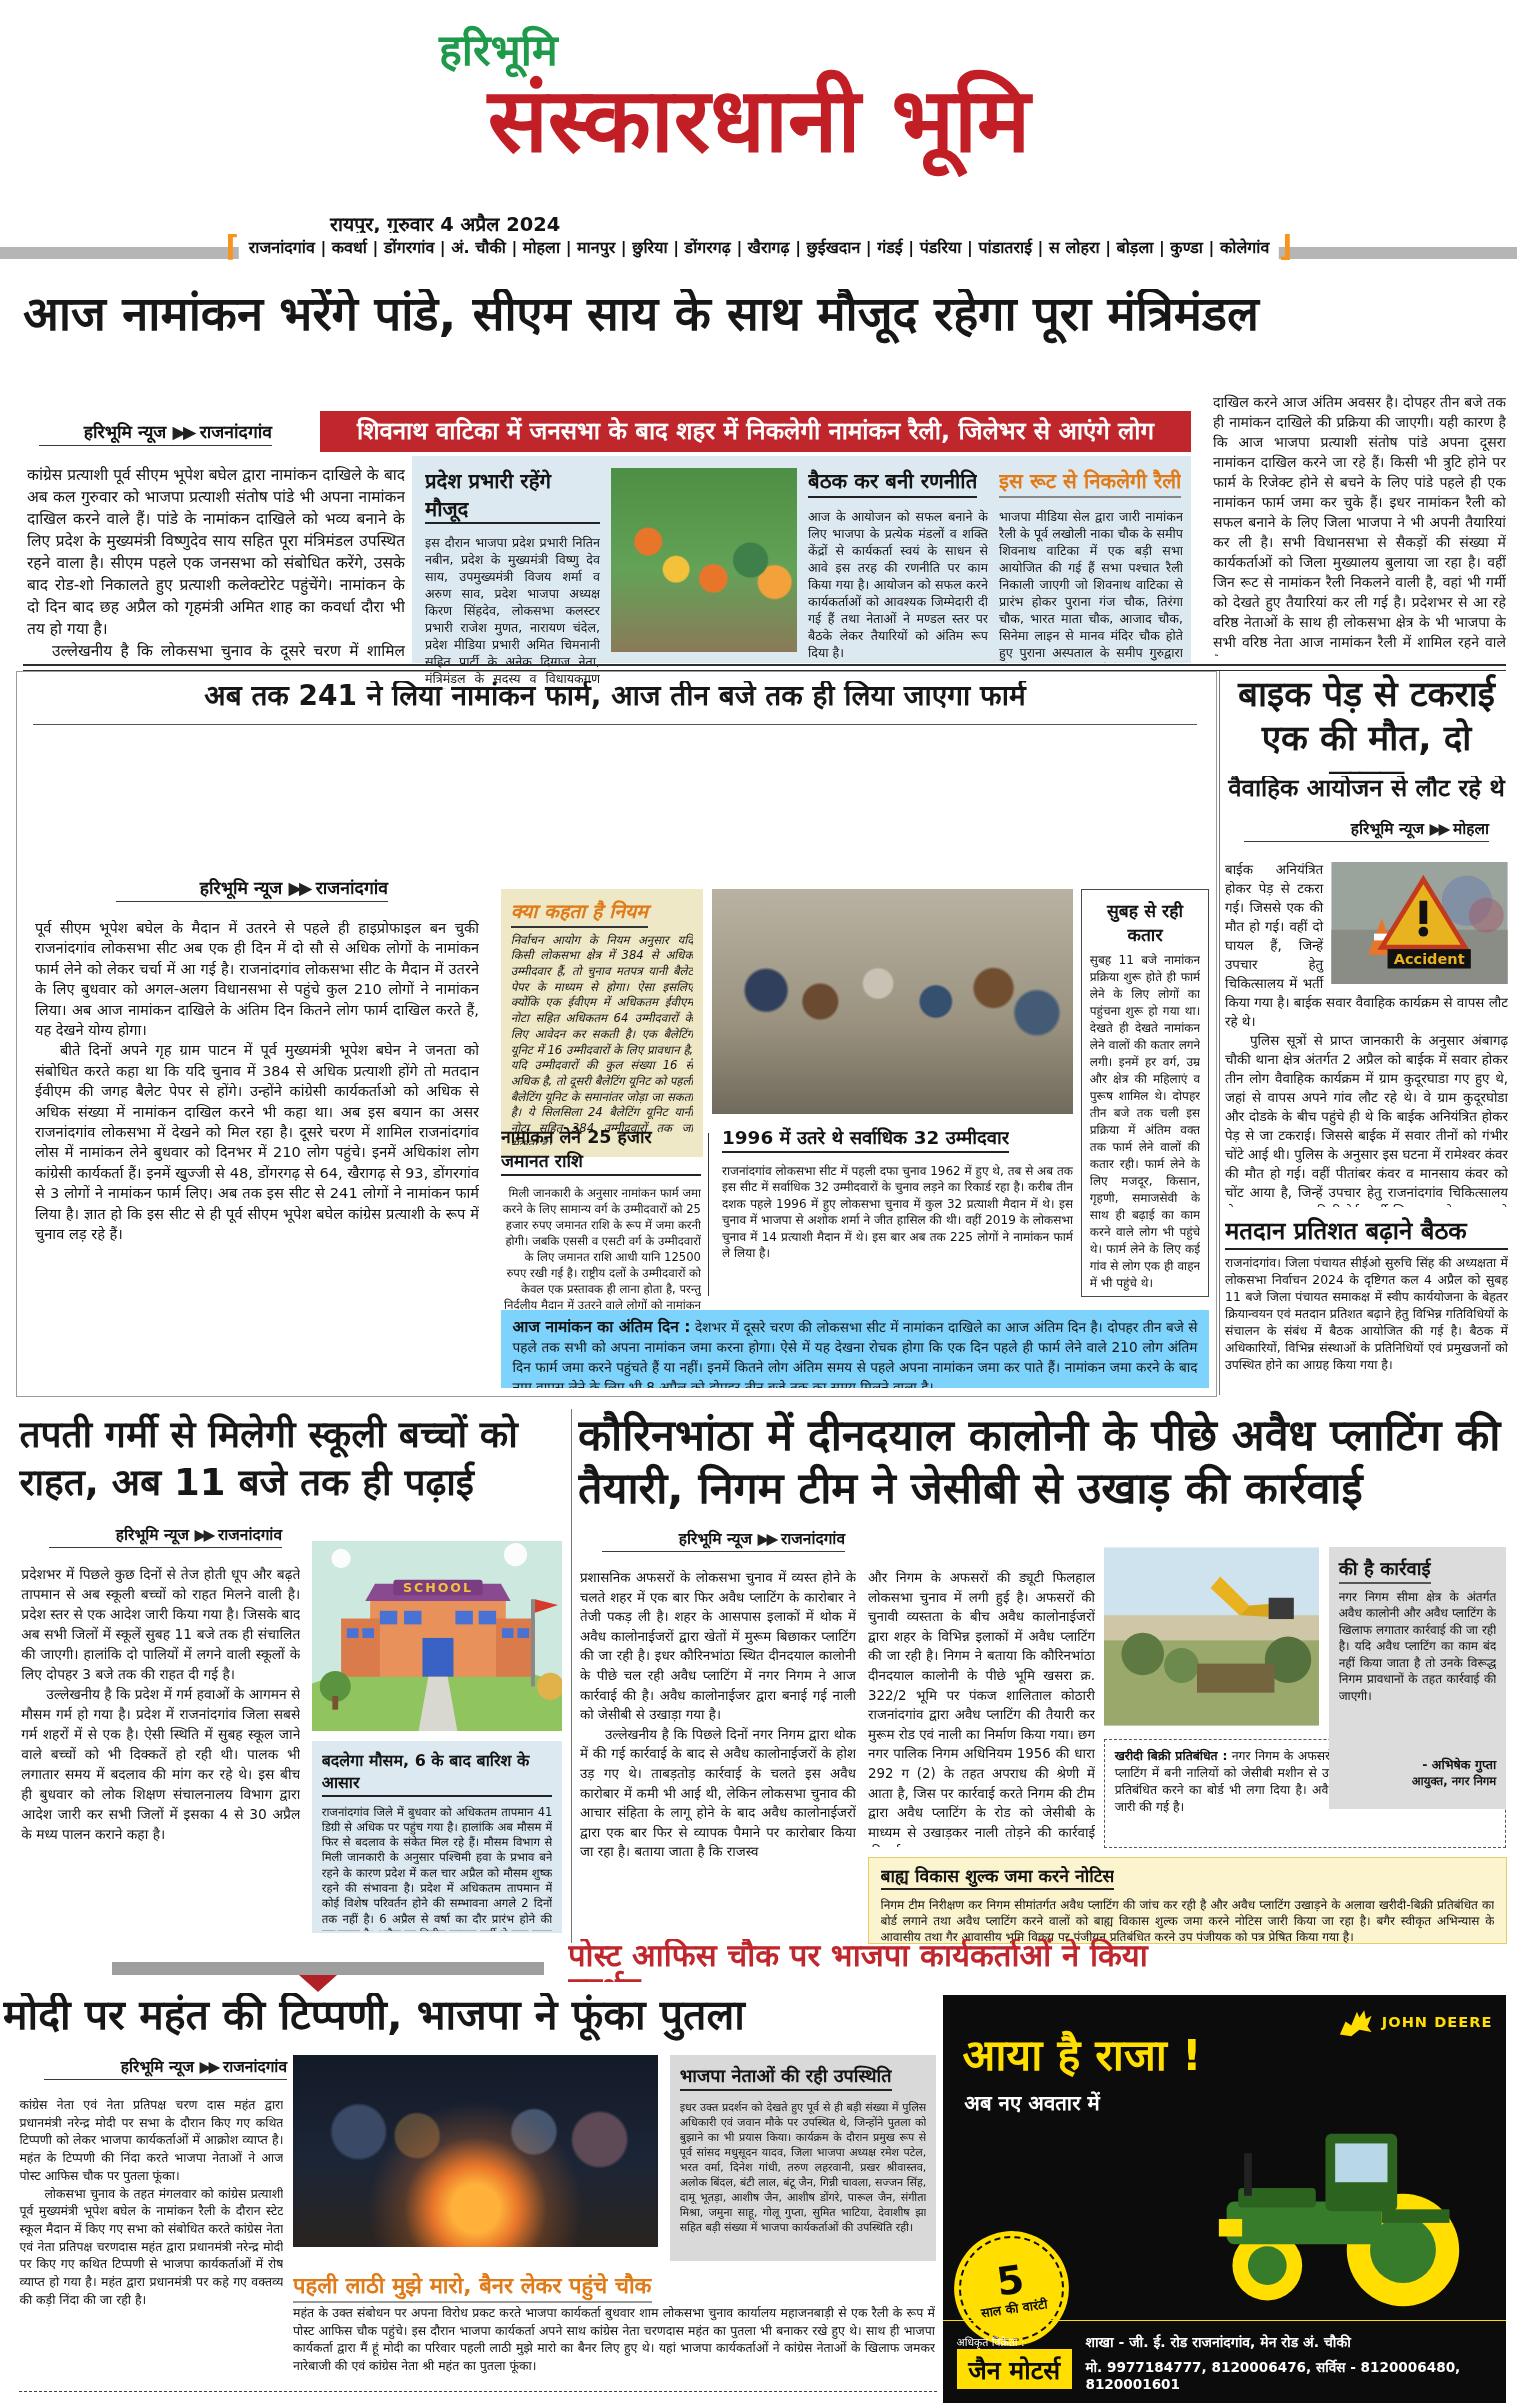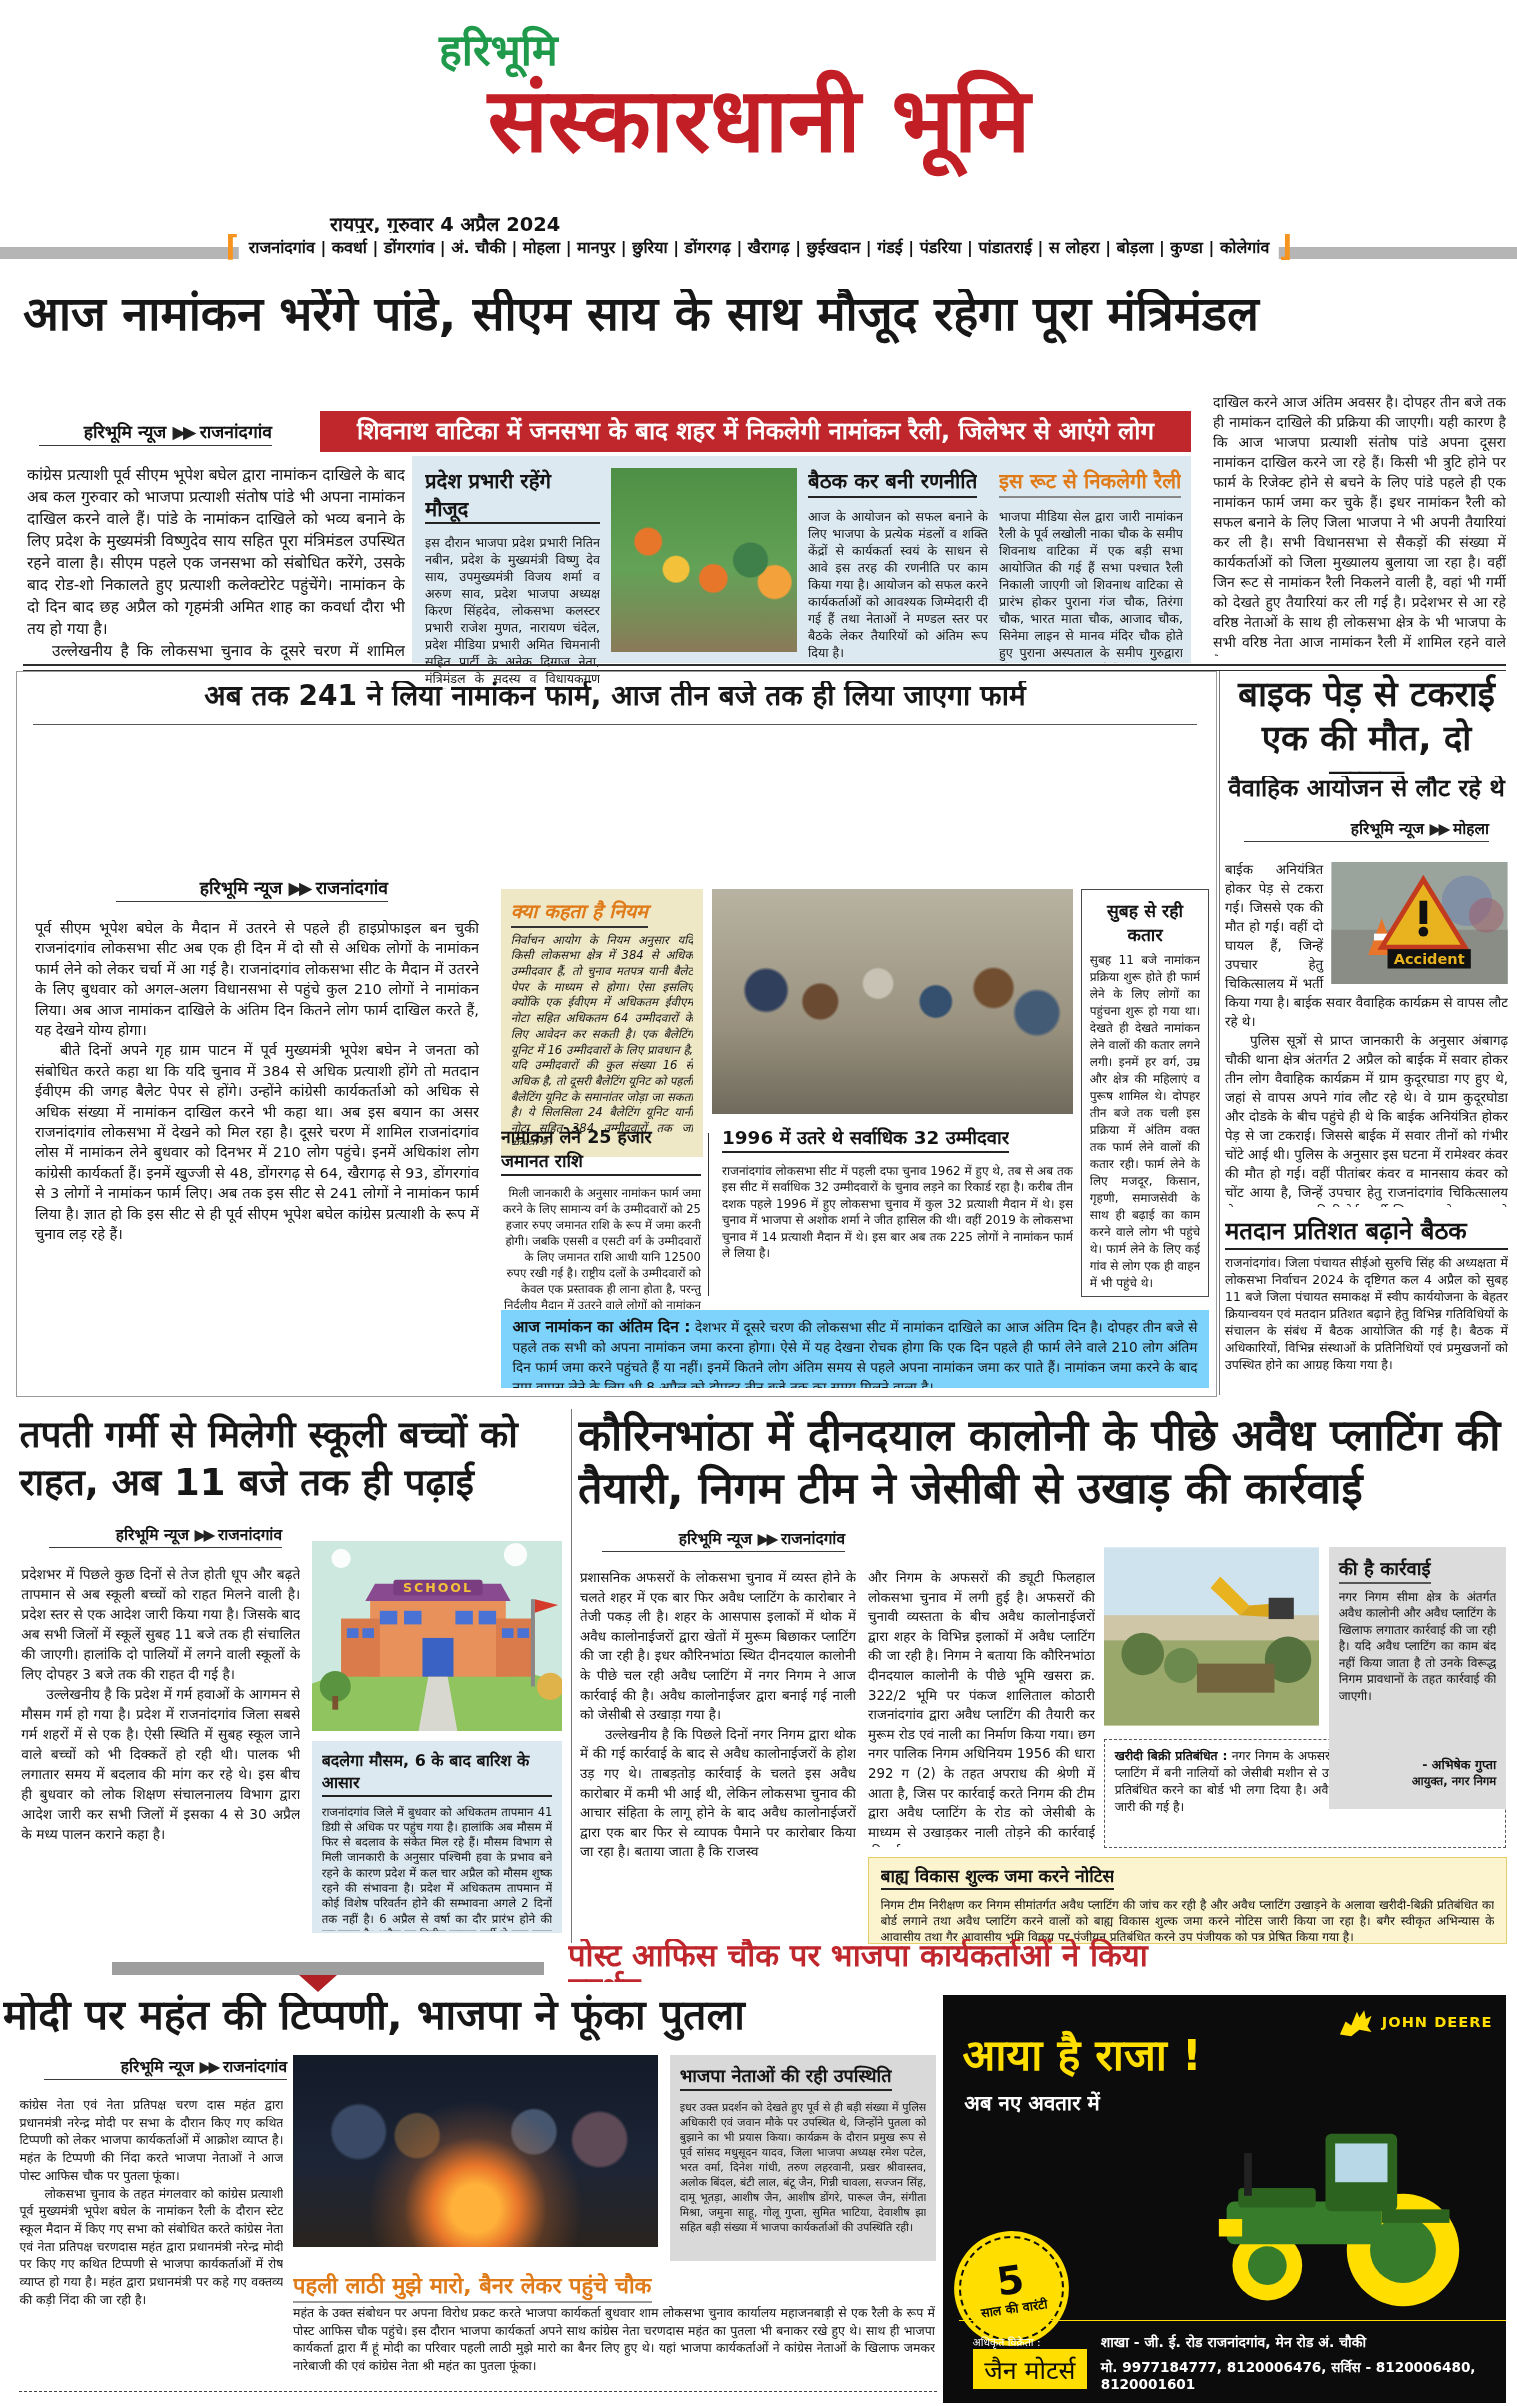--- a/index.html
+++ b/index.html
@@ -316,24 +316,24 @@
       <rect x="66" y="60" width="8" height="44" fill="#222"></rect>
       <rect x="40" y="128" width="24" height="18" fill="#ffde00"></rect>
       <rect x="208" y="118" width="70" height="14" fill="#2c641f"></rect>
     </svg>
 
     <div style="position:absolute;left:15.5px;top:241px;width:101px;height:101px;border-radius:50%;background:#ffde00;border:2.9px dashed #0c0c0c;box-shadow:0 0 0 4.9px #ffde00;display:flex;flex-direction:column;align-items:center;justify-content:center;color:#0c0c0c;transform:rotate(-8deg);">
       <span style="font-size:39px;font-weight:800;line-height:1;">5</span>
       <span style="font-size:12.6px;font-weight:800;">साल की वारंटी</span>
     </div>
 
-    <div style="position:absolute;left:16px;right:0;bottom:0;height:83px;border-top:1.9px solid #ffde00;display:flex;align-items:center;gap:13.6px;padding:0 13.6px;box-sizing:border-box;">
+    <div style="position:absolute;left:0;right:0;bottom:0;height:83px;border-top:1.9px solid #ffde00;display:flex;align-items:center;gap:13.6px;padding:0 13.6px;box-sizing:border-box;">
       <div style="flex:0 0 auto;">
         <div style="font-size:10.7px;color:#fff;">अधिकृत विक्रेता :</div>
-        <div style="background:#ffde00;color:#0c0c0c;font-weight:400;font-size:25px;padding:2.9px 11.6px;">जैन मोटर्स</div>
+        <div style="background:#ffde00;color:#0c0c0c;font-weight:700;font-size:25px;padding:2.9px 11.6px;">जैन मोटर्स</div>
       </div>
       <div style="flex:1;min-width:0;">
         <div style="font-size:14px;font-weight:700;color:#fff;">शाखा - जी. ई. रोड राजनांदगांव, मेन रोड अं. चौकी</div>
         <div style="font-size:13.6px;font-weight:800;color:#fff;margin-top:5.8px;">मो. 9977184777, 8120006476, सर्विस - 8120006480, 8120001601</div>
       </div>
     </div>
   </div>
 
 </div>
 

